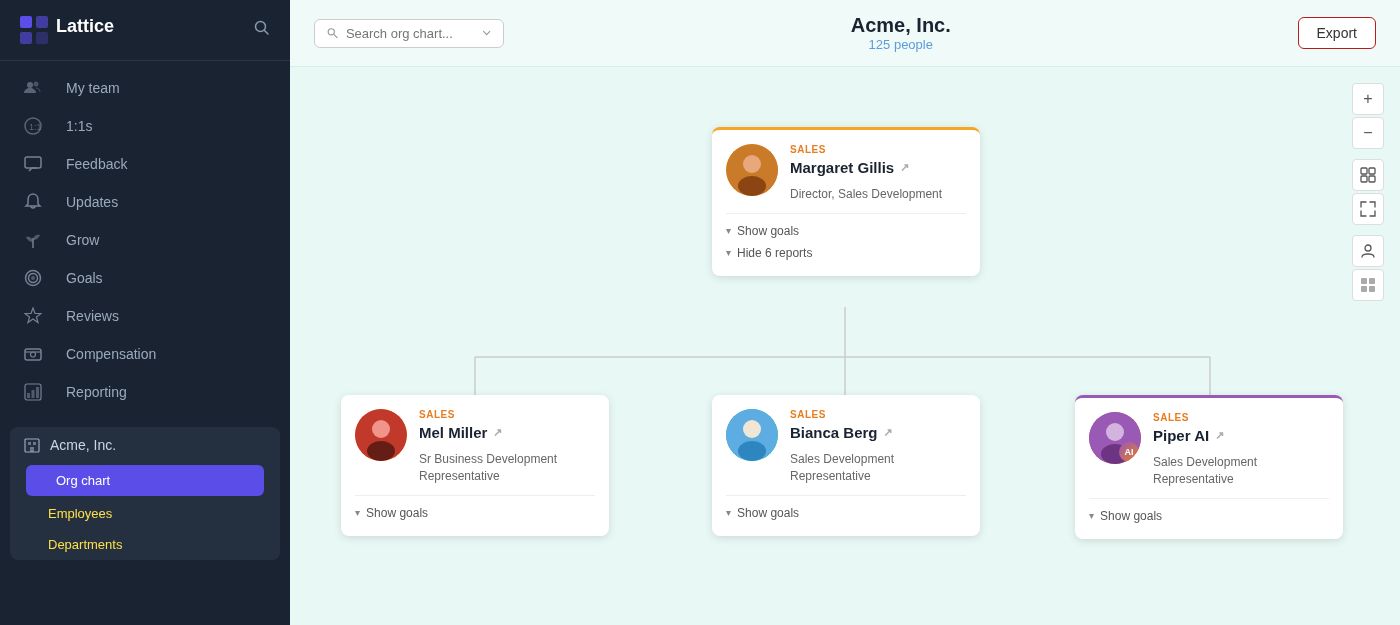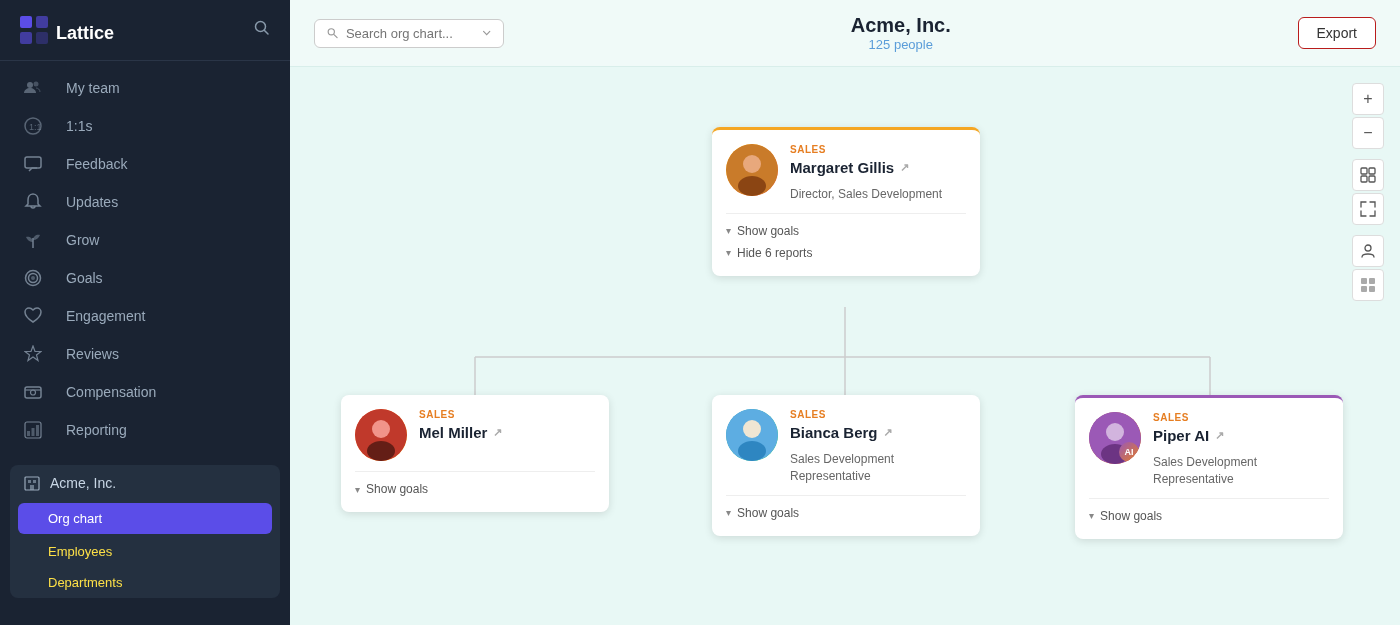--- a/index.html
+++ b/index.html
@@ -18,21 +18,21 @@
     }
     .sidebar-header {
       display: flex;
       align-items: center;
       gap: 10px;
       padding: 16px 20px;
       border-bottom: 1px solid #2a3547;
     }
     .lattice-logo {
       display: flex;
-      align-items: flex-end;
+      align-items: flex-start;
       gap: 8px;
       color: white;
       font-size: 18px;
       font-weight: 600;
     }
     .logo-icon {
       width: 28px;
       height: 28px;
     }
     .search-icon-btn {
@@ -74,21 +74,21 @@
     .sub-nav-item {
       padding: 8px 18px 8px 38px;
       font-size: 13px;
       color: #fde047;
       cursor: pointer;
     }
     .sub-nav-item.active {
       background: #5b4de8;
       color: white;
       border-radius: 6px;
-      margin: 2px 8px;
+      margin: 2px 16px;
       padding: 8px 10px 8px 30px;
     }
 
     
     .main {
       flex: 1;
       display: flex;
       flex-direction: column;
       background: #f0faf8;
       position: relative;
@@ -358,26 +358,20 @@
     <div class="nav-item">
       <svg class="nav-icon" viewBox="0 0 18 18" fill="none">
           <circle cx="9" cy="9" r="7.5" stroke="currentColor" stroke-width="1.5"></circle>
           <circle cx="9" cy="9" r="4.5" stroke="currentColor" stroke-width="1.5"></circle>
           <circle cx="9" cy="9" r="2" fill="currentColor" opacity="0.6"></circle>
         </svg>
       <span>Goals</span>
     </div>
     <div class="nav-item">
       <svg class="nav-icon" viewBox="0 0 18 18" fill="none">
-          <path d="M9 15 C9 15 1 10 1 5 C1 2.8 2.8 1 5 1 C6.5 1 8 1.9 9 3 C10 1.9 11.5 1 13 1 C15.2 1 17 2.8 17 5 C17 10 9 15 9 15Z" stroke="currentColor" stroke-width="1.5"></path>
-        </svg>
-      <span>Engagement</span>
-    </div>
-    <div class="nav-item">
-      <svg class="nav-icon" viewBox="0 0 18 18" fill="none">
           <path d="M9 1 L11 6.5 L17 6.5 L12.5 10 L14 15.5 L9 12 L4 15.5 L5.5 10 L1 6.5 L7 6.5 Z" stroke="currentColor" stroke-width="1.2"></path>
         </svg>
       <span>Reviews</span>
     </div>
     <div class="nav-item">
       <svg class="nav-icon" viewBox="0 0 18 18" fill="none">
           <rect x="1" y="4" width="16" height="11" rx="2" stroke="currentColor" stroke-width="1.5"></rect>
           <circle cx="9" cy="9.5" r="2.5" stroke="currentColor" stroke-width="1.2"></circle>
           <line x1="1" y1="7" x2="17" y2="7" stroke="currentColor" stroke-width="1.2"></line>
         </svg>
@@ -491,20 +485,21 @@
             <circle cx="26" cy="20" r="9" fill="#f1948a"></circle>
             <ellipse cx="26" cy="42" rx="14" ry="10" fill="#641e16"></ellipse>
           </svg>
         </div>
         <div class="card-info">
           <div class="dept-label">SALES</div>
           <div class="person-name">
             <span>Mel Miller</span>
             <span class="external-link">↗</span>
           </div>
+          <div class="person-title">Sr Business Development Representative</div>
         </div>
       </div>
       <div class="card-actions">
         <button class="card-action-btn">
           <span class="chevron">▾</span>
           <span>Show goals</span>
         </button>
       </div>
     </div>
 

